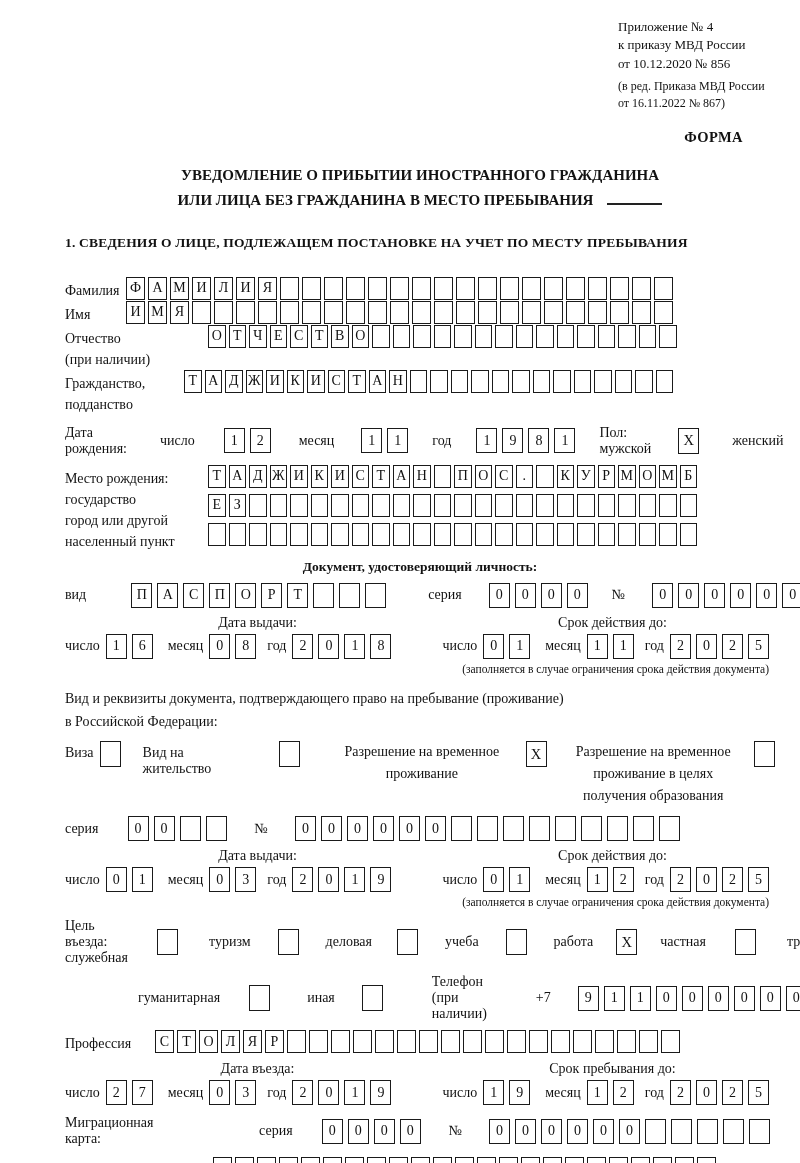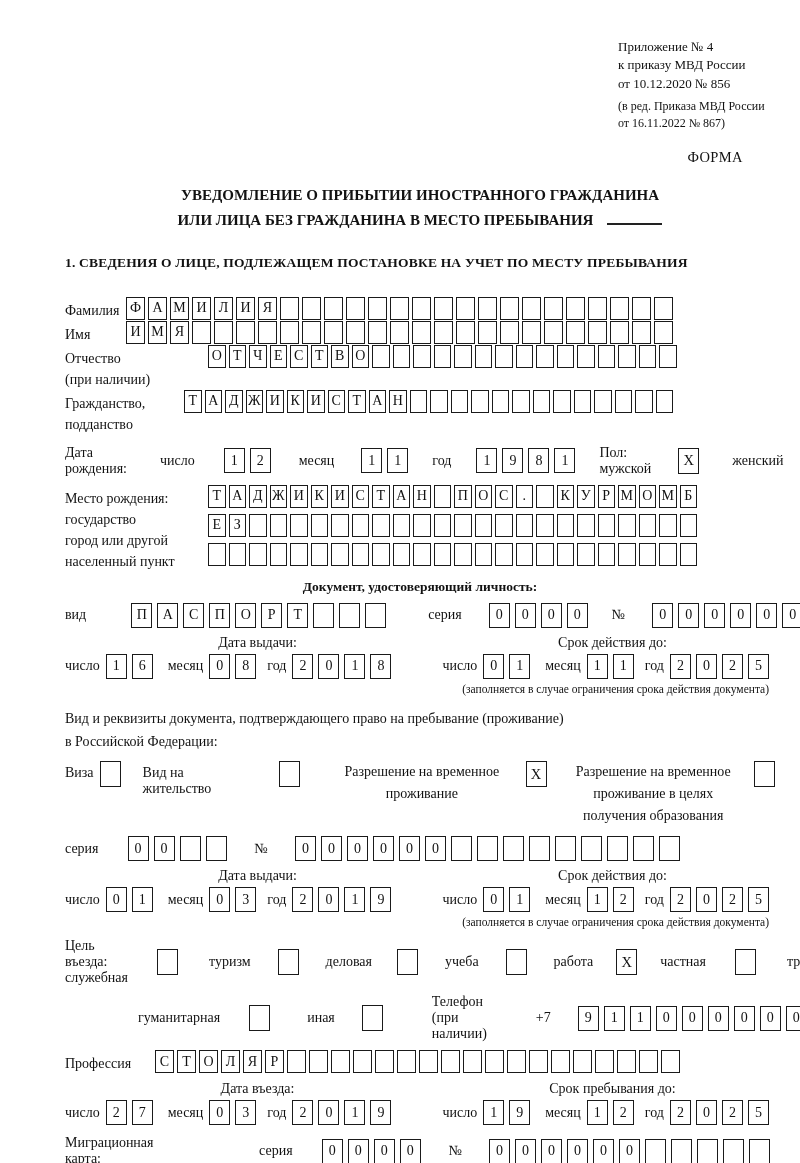--- a/index.html
+++ b/index.html
@@ -1,24 +1,24 @@
 <!DOCTYPE html>
 <html><head>
 <meta charset="utf-8">
 <style>
   * { box-sizing: border-box; margin: 0; padding: 0; }
   html,body { background:#888; }
   .page {
     width: 800px; height: 1163px; background: #fff; margin: 0 auto;
     font-family: "Liberation Serif", serif; color: #121212;
-    padding: 38px 25px 20px 65px; position: relative; overflow: hidden;
+    padding: 18px 25px 20px 65px; position: relative; overflow: hidden;
   }
   .refblock { margin-left: 553px; font-size: 13px; line-height: 1.42; }
   .refblock .amend { font-size: 12px; margin-top: 5px; line-height: 1.4; }
-  .forma { text-align: right; padding-right: 32px; font-weight: normal; font-size: 14.5px; margin-top: 17px; letter-spacing: .4px; }
+  .forma { text-align: right; padding-right: 32px; font-weight: bold; font-size: 14.5px; margin-top: 17px; letter-spacing: .4px; }
   .title { text-align: center; font-weight: bold; font-size: 15px; margin-top: 17px; line-height: 1.7; }
   .blank-underline { display: inline-block; width: 55px; border-bottom: 2px solid #222; height: .9em; margin-left: 14px; }
   .sec1 { font-weight: bold; font-size: 13.5px; margin-top: 21px; letter-spacing: .2px; }
 
   .row { display: flex; align-items: flex-start; margin-top: 0; }
   .mt8 { margin-top: 8px; } .mt10 { margin-top: 10px; }
   .lblc { flex: none; font-size: 14px; line-height: 1.5; padding-top: 3px; }
   .w61 { width: 61px; } .w119 { width: 119px; } .w143 { width: 143px; } .w90 { width: 90px; }
 
   .cells { display: flex; flex: none; }

